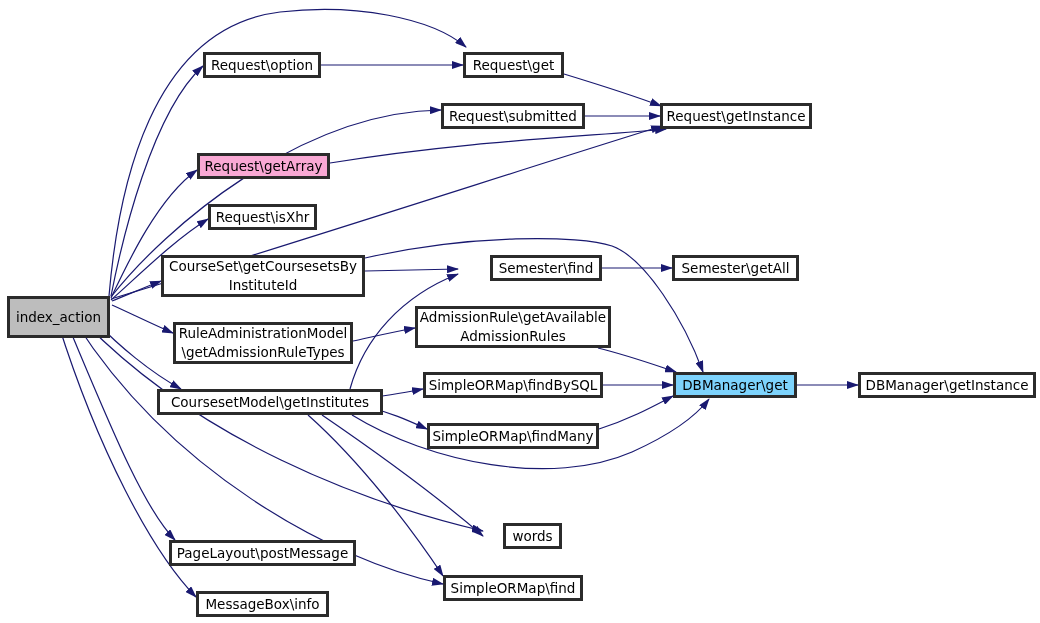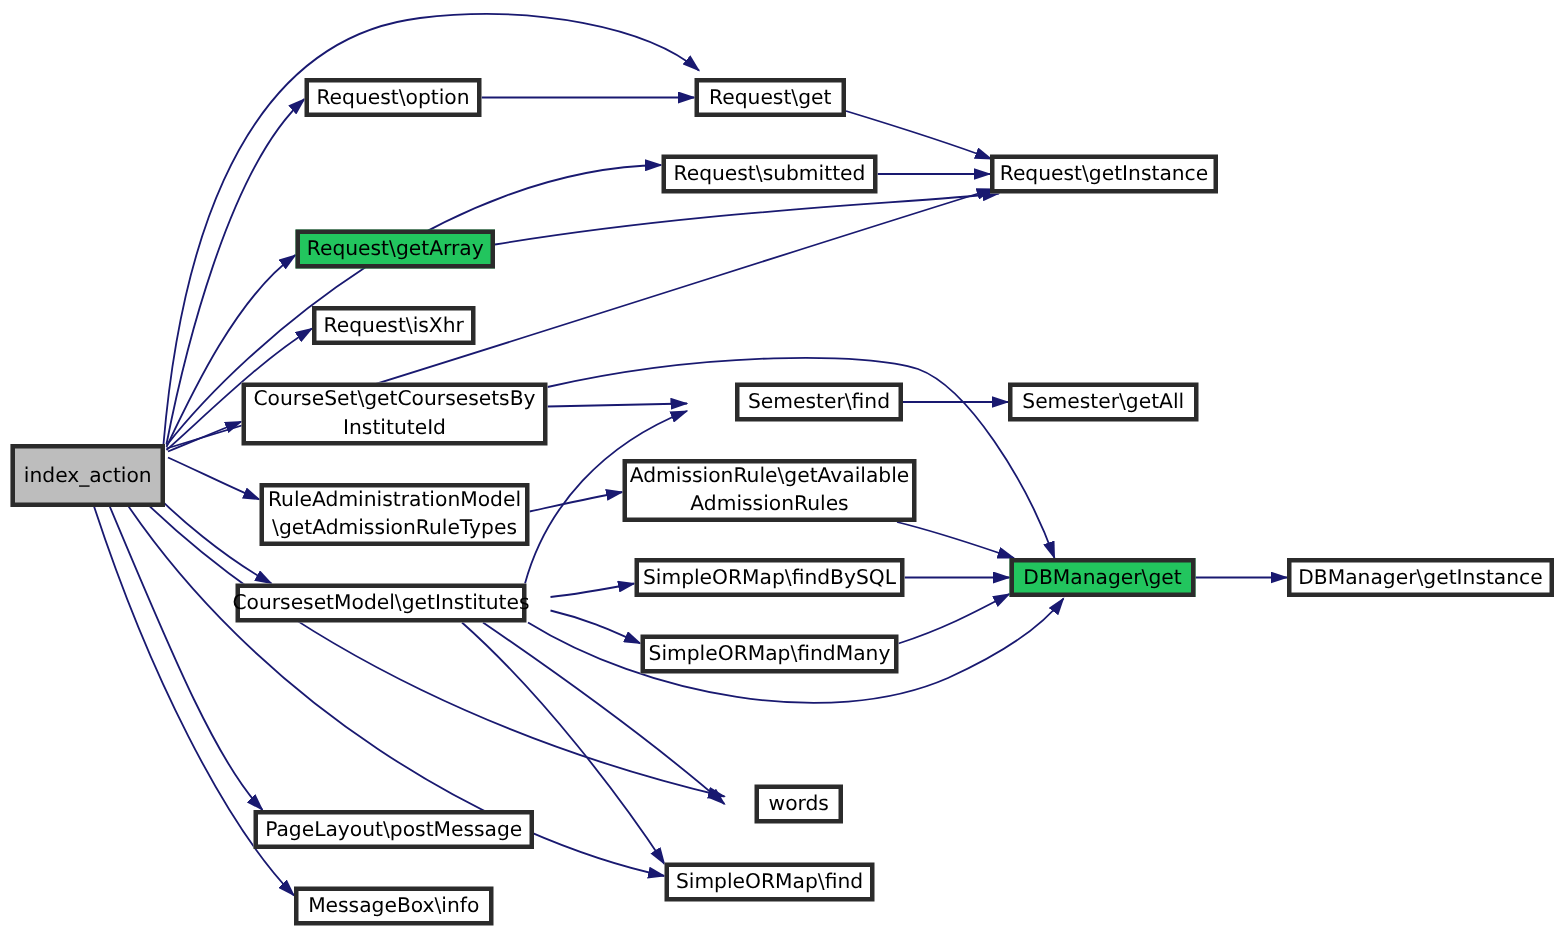--- a/index.html
+++ b/index.html
@@ -75,54 +75,54 @@
       </div>
       <div class="node" style="left: 463px; top: 52px; width: 101px; height: 26px; border-color: rgb(43, 43, 43); background: rgb(255, 255, 255); color: rgb(0, 0, 0);">
         <span>Request\get</span>
       </div>
       <div class="node" style="left: 441px; top: 103px; width: 144px; height: 26px; border-color: rgb(43, 43, 43); background: rgb(255, 255, 255); color: rgb(0, 0, 0);">
         <span>Request\submitted</span>
       </div>
       <div class="node" style="left: 660px; top: 103px; width: 152px; height: 26px; border-color: rgb(43, 43, 43); background: rgb(255, 255, 255); color: rgb(0, 0, 0);">
         <span>Request\getInstance</span>
       </div>
-      <div class="node" style="left: 197px; top: 153px; width: 133px; height: 26px; border-color: rgb(43, 43, 43); background: #22c55e; color: rgb(0, 0, 0);">
+      <div class="node" style="left: 197px; top: 153px; width: 133px; height: 26px; border-color: rgb(43, 43, 43); background: #f9a8d4; color: rgb(0, 0, 0);">
         <span>Request\getArray</span>
       </div>
       <div class="node" style="left: 208px; top: 204px; width: 109px; height: 26px; border-color: rgb(43, 43, 43); background: rgb(255, 255, 255); color: rgb(0, 0, 0);">
         <span>Request\isXhr</span>
       </div>
       <div class="node" style="left: 161px; top: 255px; width: 204px; height: 42px; border-color: rgb(43, 43, 43); background: rgb(255, 255, 255); color: rgb(0, 0, 0);">
         <span>CourseSet\getCoursesetsBy</span>
         <span>InstituteId</span>
       </div>
       <div class="node" style="left: 173px; top: 322px; width: 180px; height: 42px; border-color: rgb(43, 43, 43); background: rgb(255, 255, 255); color: rgb(0, 0, 0);">
         <span>RuleAdministrationModel</span>
         <span>\getAdmissionRuleTypes</span>
       </div>
-      <div class="node" style="left: 157px; top: 389px; width: 194px; height: 26px; border-color: rgb(43, 43, 43); background: rgb(255, 255, 255); color: rgb(0, 0, 0);">
+      <div class="node" style="left: 157px; top: 389px; width: 226px; height: 26px; border-color: rgb(43, 43, 43); background: rgb(255, 255, 255); color: rgb(0, 0, 0);">
         <span>CoursesetModel\getInstitutes</span>
       </div>
       <div class="node" style="left: 458px; top: 255px; width: 112px; height: 26px; border-color: rgb(43, 43, 43); background: rgb(255, 255, 255); color: rgb(0, 0, 0); margin-left: 32px;">
         <span>Semester\find</span>
       </div>
       <div class="node" style="left: 672px; top: 255px; width: 127px; height: 26px; border-color: rgb(43, 43, 43); background: rgb(255, 255, 255); color: rgb(0, 0, 0);">
         <span>Semester\getAll</span>
       </div>
       <div class="node" style="left: 415px; top: 306px; width: 196px; height: 42px; border-color: rgb(43, 43, 43); background: rgb(255, 255, 255); color: rgb(0, 0, 0);">
         <span>AdmissionRule\getAvailable</span>
         <span>AdmissionRules</span>
       </div>
       <div class="node" style="left: 423px; top: 372px; width: 180px; height: 26px; border-color: rgb(43, 43, 43); background: rgb(255, 255, 255); color: rgb(0, 0, 0);">
         <span>SimpleORMap\findBySQL</span>
       </div>
       <div class="node" style="left: 427px; top: 423px; width: 172px; height: 26px; border-color: rgb(43, 43, 43); background: rgb(255, 255, 255); color: rgb(0, 0, 0);">
         <span>SimpleORMap\findMany</span>
       </div>
-      <div class="node" style="left: 673px; top: 372px; width: 124px; height: 26px; border-color: rgb(43, 43, 43); background: #22c55e; color: rgb(0, 0, 0); text-align: right;">
+      <div class="node" style="left: 673px; top: 372px; width: 124px; height: 26px; border-color: rgb(43, 43, 43); background: #7dd3fc; color: rgb(0, 0, 0); text-align: right;">
         <span>DBManager\get</span>
       </div>
       <div class="node" style="left: 858px; top: 372px; width: 178px; height: 26px; border-color: rgb(43, 43, 43); background: rgb(255, 255, 255); color: rgb(0, 0, 0);">
         <span>DBManager\getInstance</span>
       </div>
       <div class="node" style="left: 483px; top: 523px; width: 59px; height: 26px; border-color: rgb(43, 43, 43); background: rgb(255, 255, 255); color: rgb(0, 0, 0); margin-left: 20px;">
         <span>words</span>
       </div>
       <div class="node" style="left: 443px; top: 575px; width: 140px; height: 26px; border-color: rgb(43, 43, 43); background: rgb(255, 255, 255); color: rgb(0, 0, 0);">
         <span>SimpleORMap\find</span>

